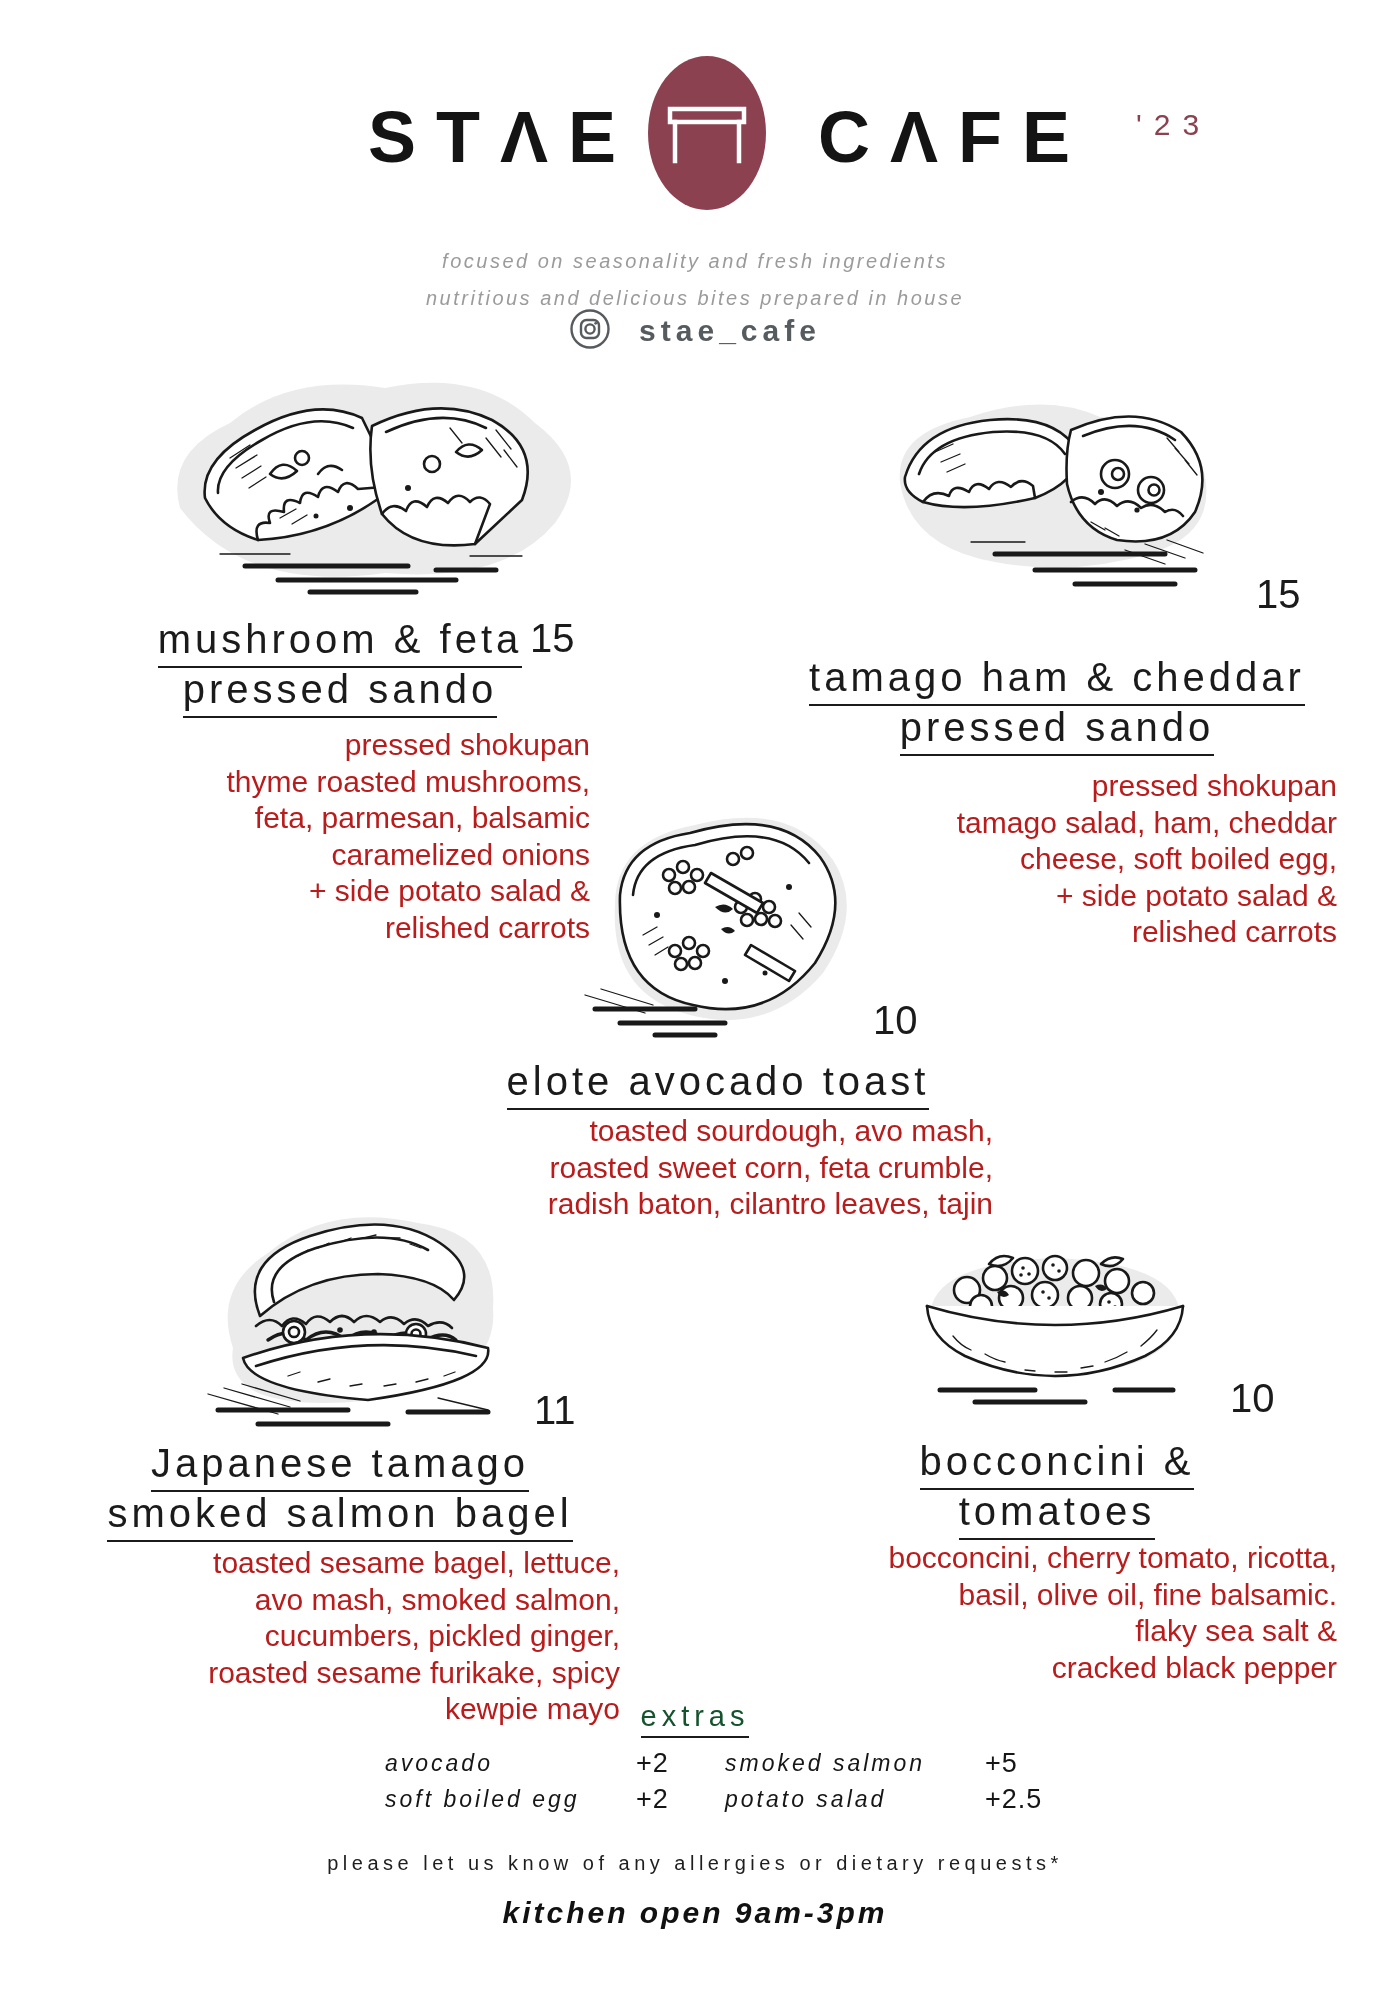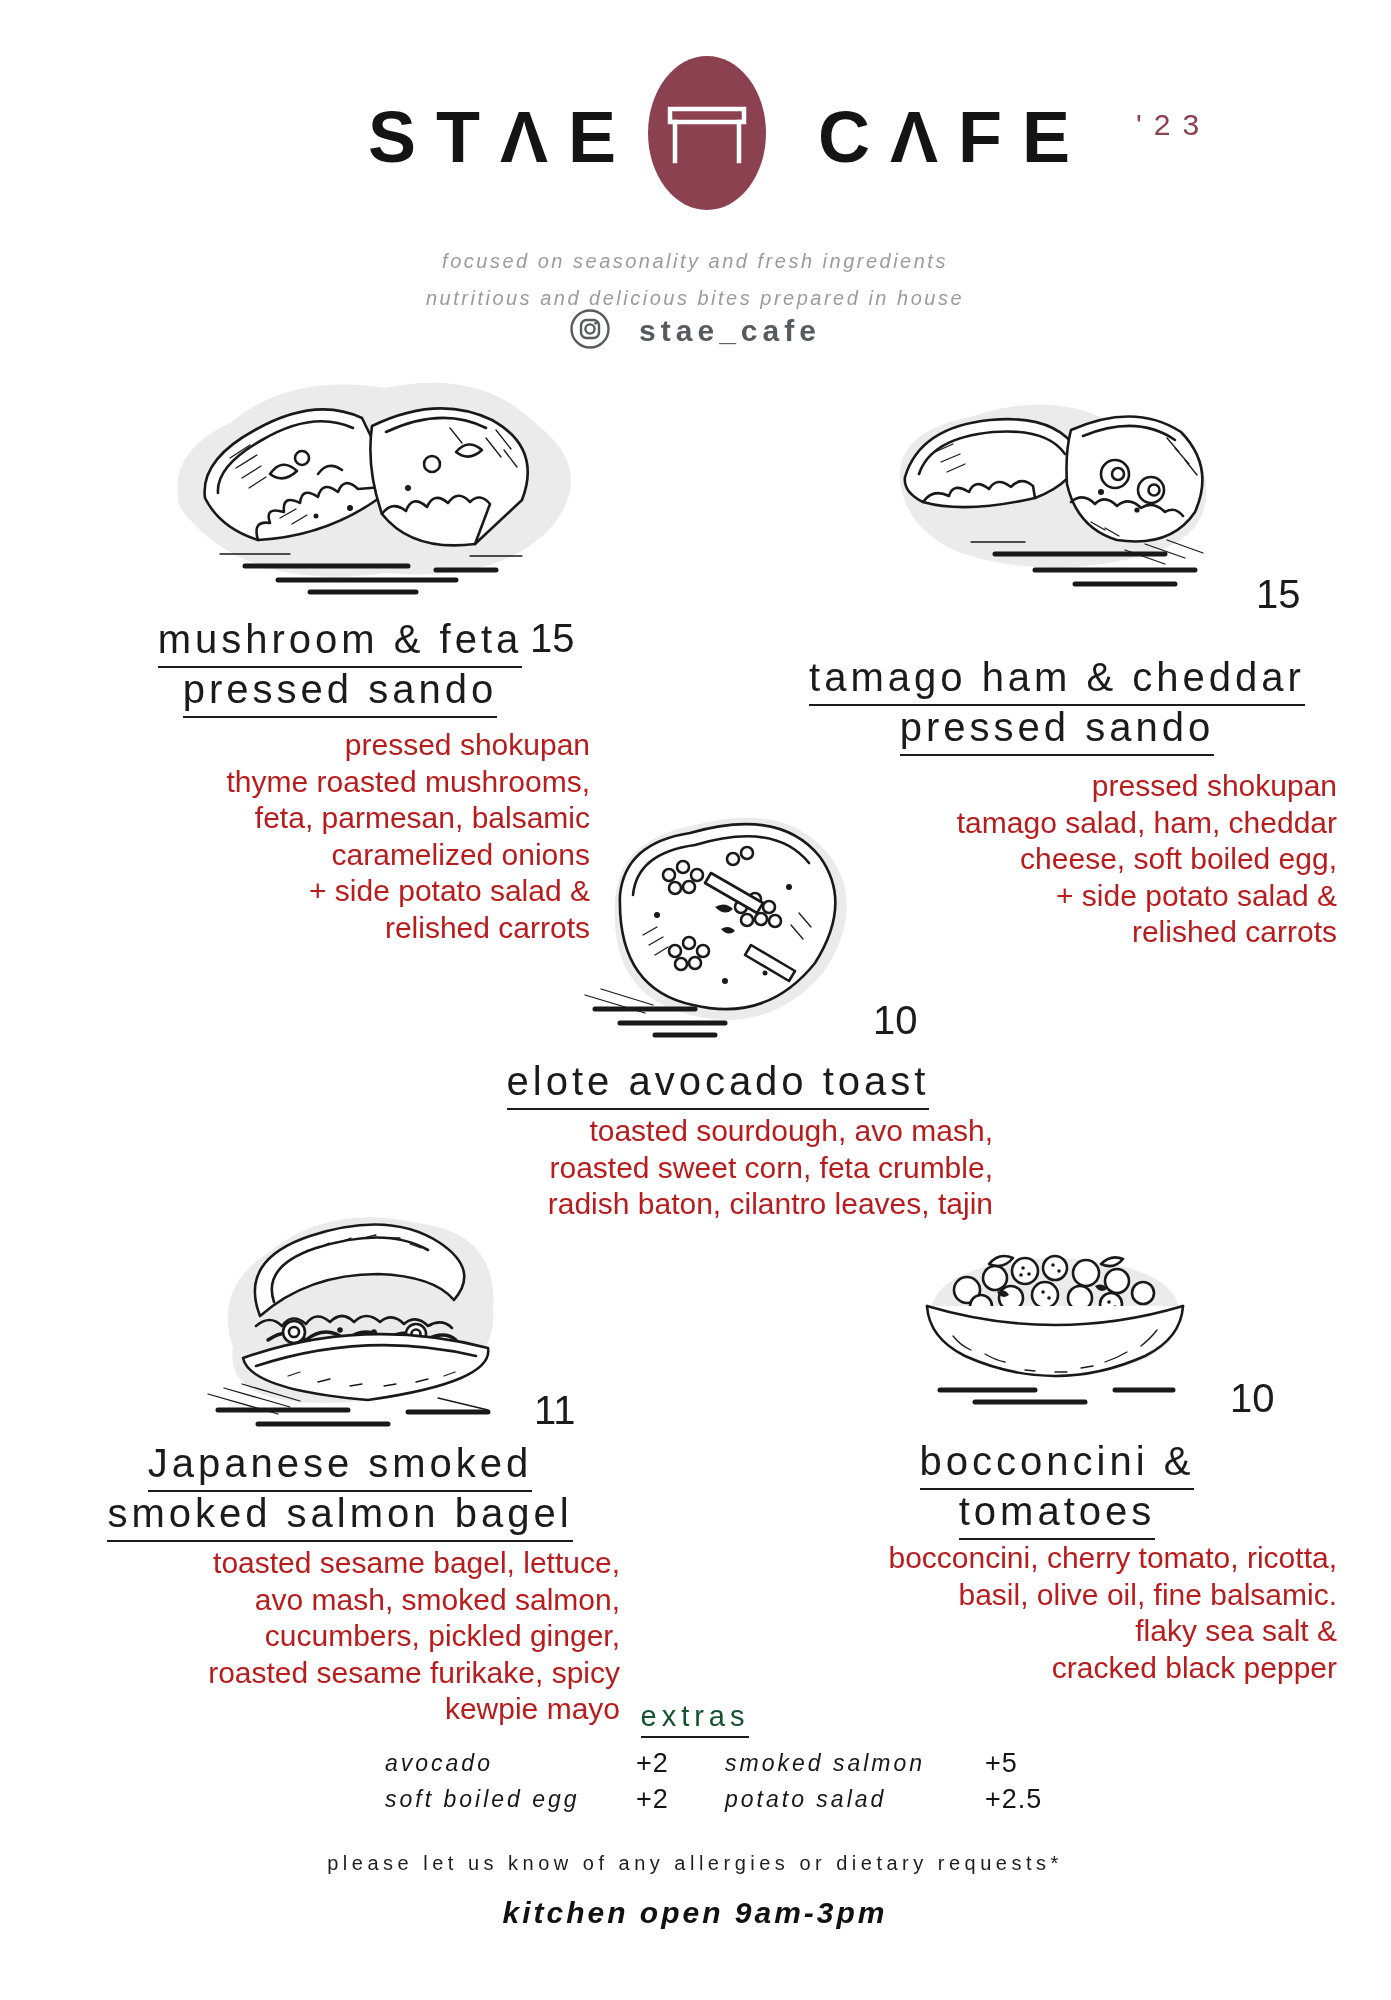--- a/index.html
+++ b/index.html
@@ -270,21 +270,21 @@
         </g>
       <g class="ink thin">
           <path d="M10,196 l70,20 M26,190 l66,19 M44,186 l58,17 M240,200 l50,12"></path>
         </g>
     </svg>
   </figure>
 
   <div class="abs price" style="left:534px;top:1388px;">11</div>
 
   <div class="abs title" style="left:60px;top:1438px;width:560px;">
-    <div><span class="u">Japanese smoked</span></div>
+    <div><span class="u">Japanese tamago</span></div>
     <div><span class="u">smoked salmon bagel</span></div>
   </div>
 
   <div class="abs desc" style="left:60px;top:1545px;width:560px;">
     <div>toasted sesame bagel, lettuce,</div>
     <div>avo mash, smoked salmon,</div>
     <div>cucumbers, pickled ginger,</div>
     <div>roasted sesame furikake, spicy</div>
     <div>kewpie mayo</div>
   </div>

